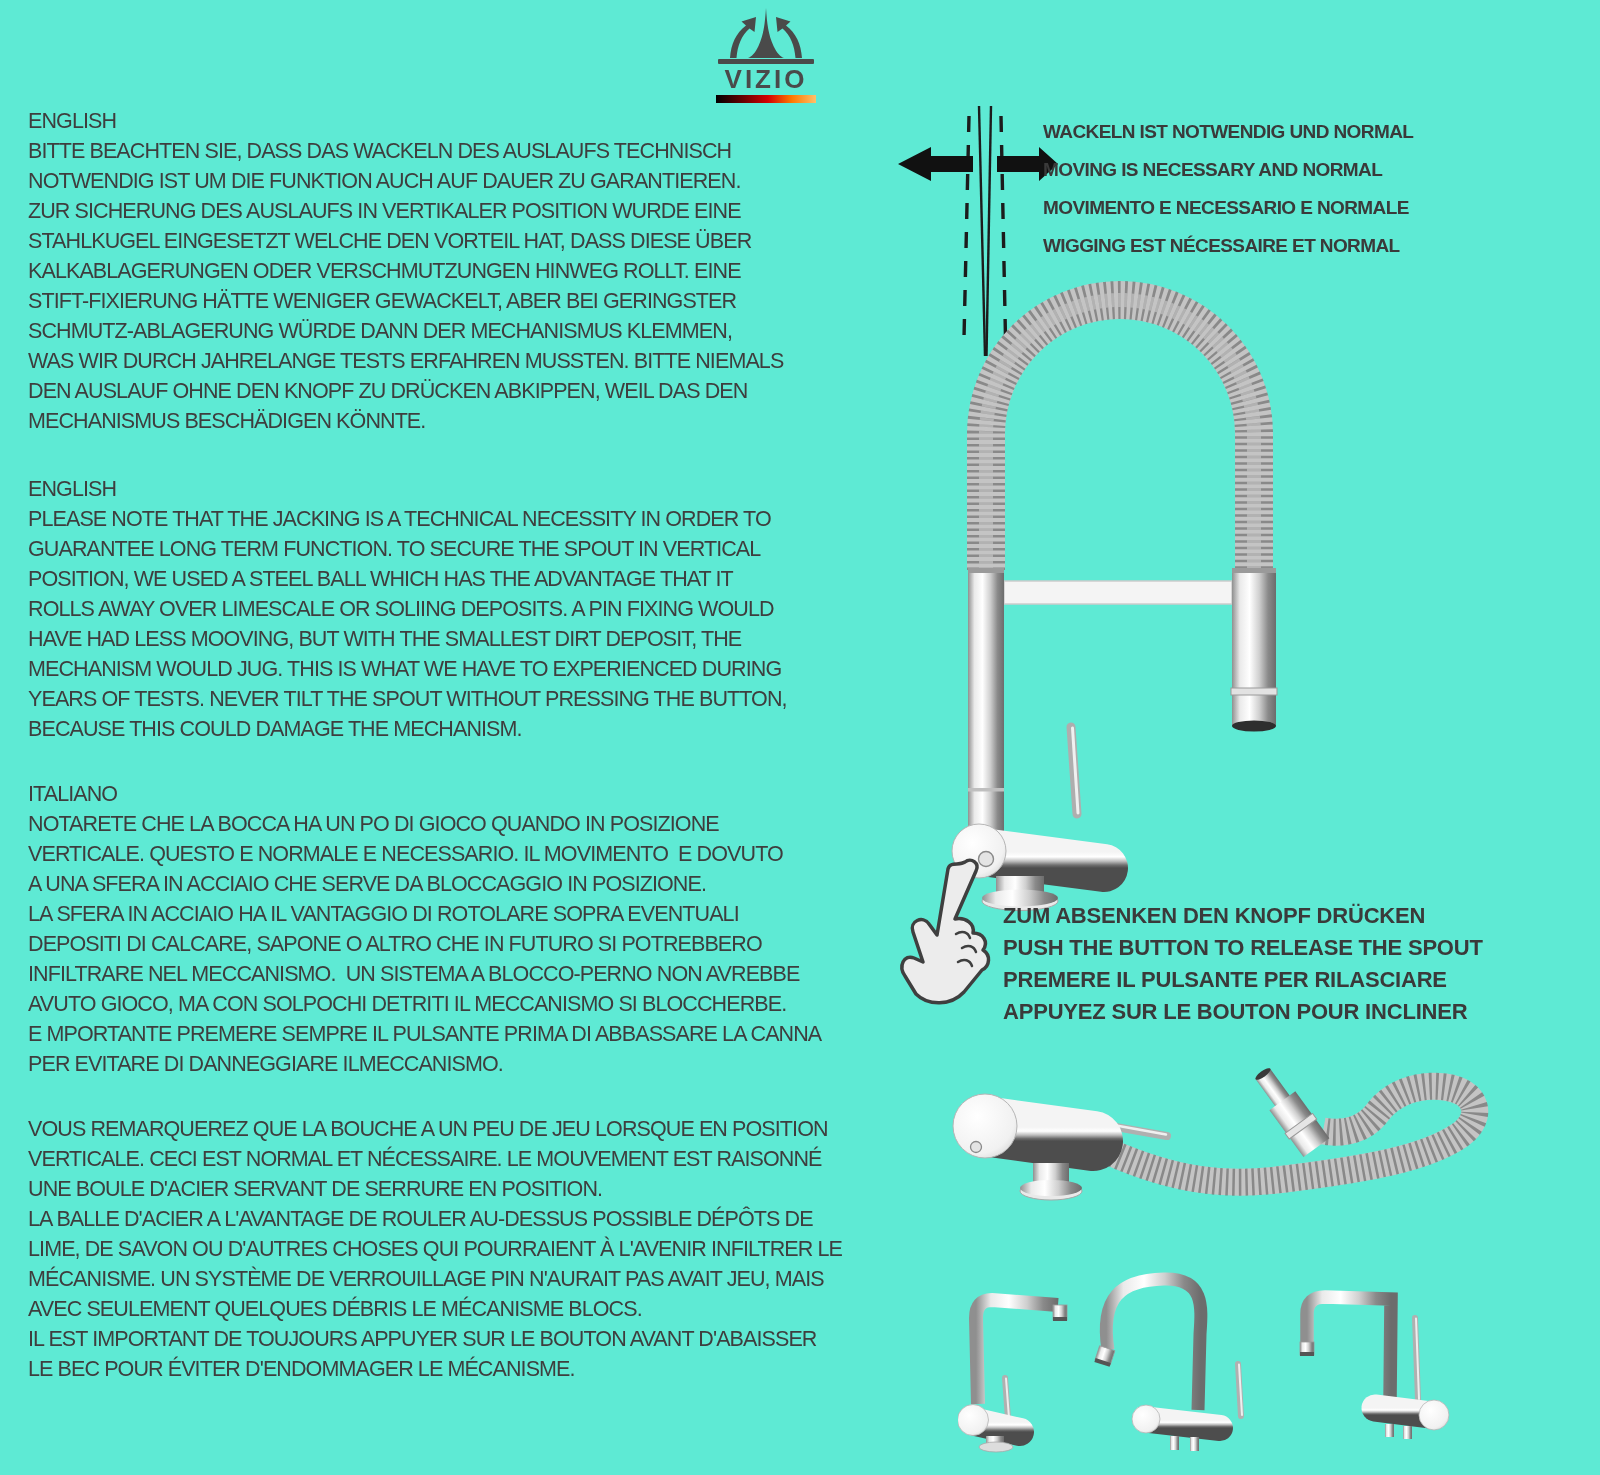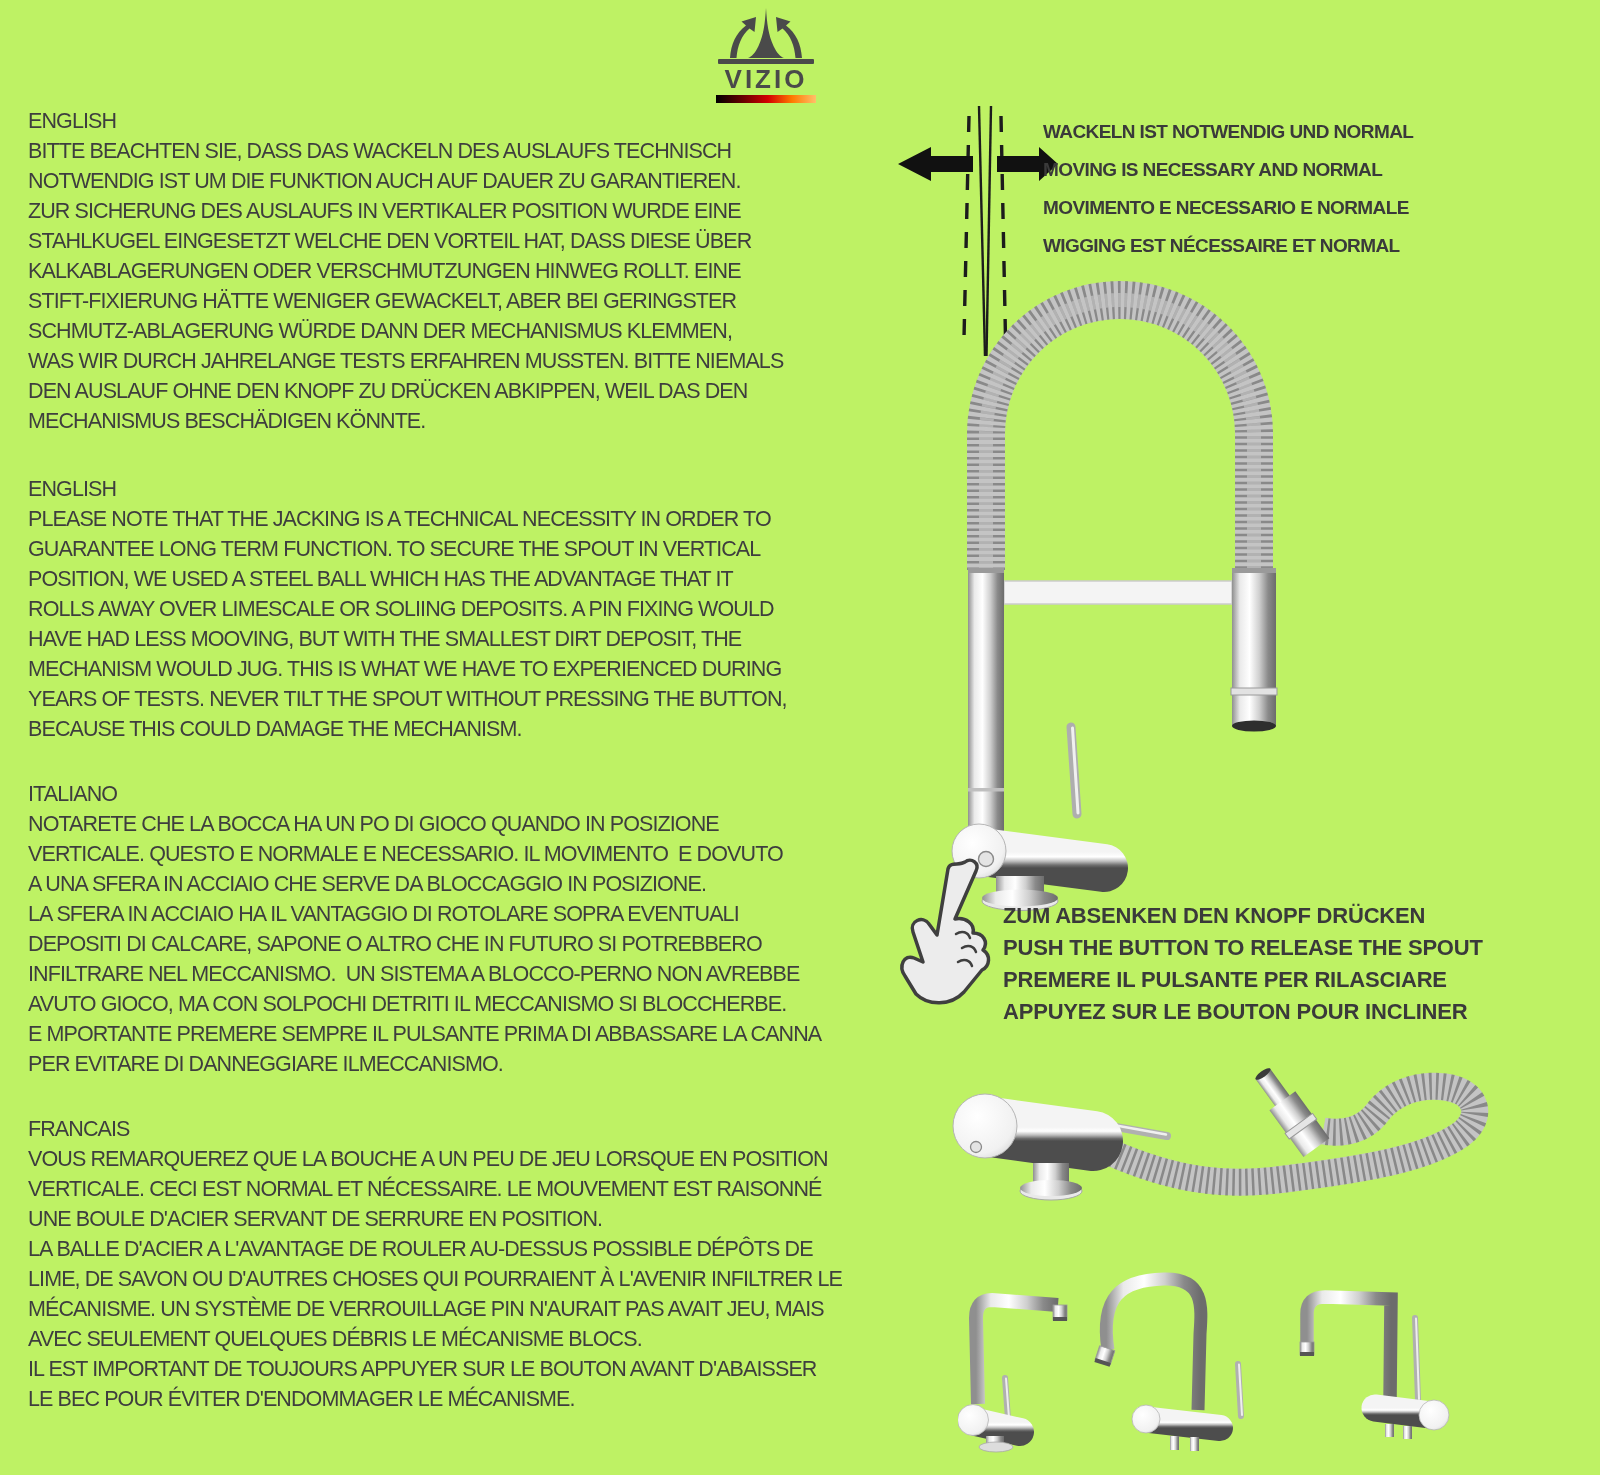--- a/index.html
+++ b/index.html
@@ -1,17 +1,17 @@
 <!DOCTYPE html>
 <html><head>
 <meta charset="utf-8">
 <title>VIZIO Instruction Sheet</title>
 <style>
   html,body{margin:0;padding:0;background:#ffffff;}
-  .page{position:relative;width:1600px;height:1475px;background:#bef264;overflow:hidden;
+  .page{position:relative;width:1600px;height:1475px;background:#5eead4;overflow:hidden;
         font-family:"Liberation Sans",sans-serif;}
   .abs{position:absolute;}
   
   .lang-section{position:absolute;left:28px;width:910px;color:#3e3e3e;}
   .lang-heading{font-size:21.5px;line-height:30px;letter-spacing:-0.9px;font-weight:400;margin:0;}
   .lang-body{font-size:21.5px;line-height:30px;letter-spacing:-0.9px;margin:0;white-space:pre-wrap;}
   
   .note{position:absolute;color:#3a3a3a;font-weight:700;white-space:pre-wrap;}
   .note-wiggle{left:1043px;top:113px;font-size:19px;line-height:38px;letter-spacing:-0.6px;width:500px;}
   .note-push{left:1003px;top:900px;font-size:22px;line-height:32px;letter-spacing:-0.2px;width:480px;}
@@ -98,21 +98,20 @@
 GUARANTEE LONG TERM FUNCTION. TO SECURE THE SPOUT IN VERTICAL
 POSITION, WE USED A STEEL BALL WHICH HAS THE ADVANTAGE THAT IT
 ROLLS AWAY OVER LIMESCALE OR SOLIING DEPOSITS. A PIN FIXING WOULD
 HAVE HAD LESS MOOVING, BUT WITH THE SMALLEST DIRT DEPOSIT, THE
 MECHANISM WOULD JUG. THIS IS WHAT WE HAVE TO EXPERIENCED DURING
 YEARS OF TESTS. NEVER TILT THE SPOUT WITHOUT PRESSING THE BUTTON,
 BECAUSE THIS COULD DAMAGE THE MECHANISM.</p>
   </section>
 
   <section class="lang-section" style="top:1114px">
-    <h2 class="lang-heading">FRANCAIS</h2>
     <p class="lang-body">VOUS REMARQUEREZ QUE LA BOUCHE A UN PEU DE JEU LORSQUE EN POSITION
 VERTICALE. CECI EST NORMAL ET NÉCESSAIRE. LE MOUVEMENT EST RAISONNÉ
 UNE BOULE D'ACIER SERVANT DE SERRURE EN POSITION.
 LA BALLE D'ACIER A L'AVANTAGE DE ROULER AU-DESSUS POSSIBLE DÉPÔTS DE
 LIME, DE SAVON OU D'AUTRES CHOSES QUI POURRAIENT À L'AVENIR INFILTRER LE
 MÉCANISME. UN SYSTÈME DE VERROUILLAGE PIN N'AURAIT PAS AVAIT JEU, MAIS
 AVEC SEULEMENT QUELQUES DÉBRIS LE MÉCANISME BLOCS.
 IL EST IMPORTANT DE TOUJOURS APPUYER SUR LE BOUTON AVANT D'ABAISSER
 LE BEC POUR ÉVITER D'ENDOMMAGER LE MÉCANISME.</p>
   </section>

